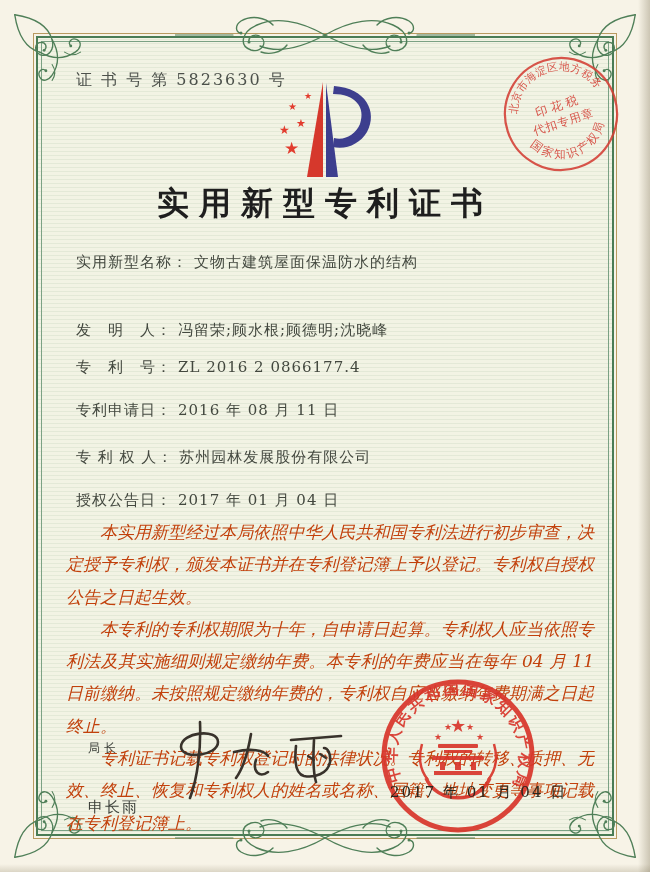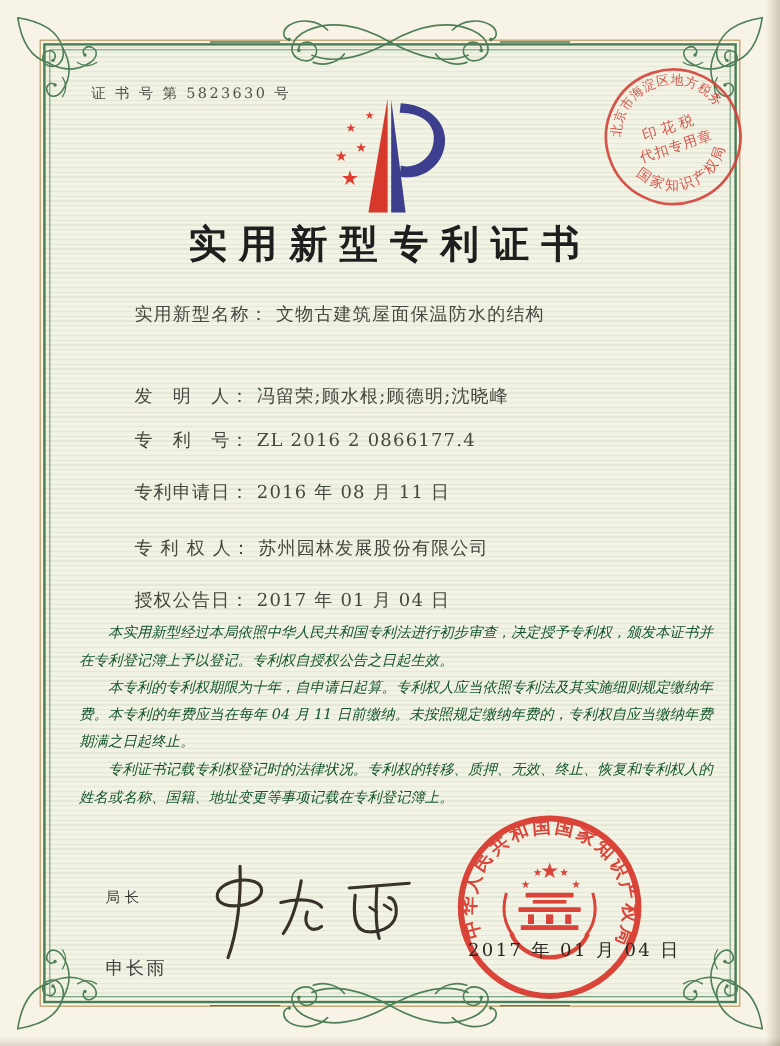--- a/index.html
+++ b/index.html
@@ -35,34 +35,34 @@
   .corner-tl{left:13px;top:13px;}
   .corner-tr{right:13px;top:13px;transform:scaleX(-1);}
   .corner-bl{left:13px;bottom:13px;transform:scaleY(-1);}
   .corner-br{right:13px;bottom:13px;transform:scale(-1,-1);}
   .edge-top{left:175px;top:12px;}
   .edge-bottom{left:175px;top:815px;transform:scaleY(-1);}
 
   .content{position:absolute;inset:0;z-index:10;}
   .cert-no{
     position:absolute;left:76px;top:70px;
-    font-size:12px;color:#4c514b;letter-spacing:2px;
+    font-size:16px;color:#4c514b;letter-spacing:2px;
   }
   .logo{position:absolute;left:270px;top:80px;}
   .title{
     position:absolute;left:0;right:0;top:178px;margin:4px;
     text-align:center;font-size:32px;font-weight:bold;color:#1e1e1e;
     letter-spacing:10px;
   }
-  .field{position:absolute;left:76px;right:60px;font-size:15px;color:#43483f;letter-spacing:1px;white-space:nowrap;margin-left:36px;}
+  .field{position:absolute;left:76px;right:60px;font-size:15px;color:#43483f;letter-spacing:1px;white-space:nowrap;}
   .flabel{margin-right:6px;}
   .f1{top:253px}.f2{top:321px}.f3{top:358px}.f4{top:401px}.f5{top:448px}.f6{top:491px}
   .paras{
     position:absolute;left:66px;right:56px;top:516px;
-    font-size:12px;line-height:1.9;color:#14532d;
+    font-size:17px;line-height:1.9;color:#c2410c;
     font-style:italic;text-align:justify;
   }
   .paras p{margin:0;text-indent:2em;}
   .signer-title{position:absolute;left:88px;top:740px;font-size:12px;color:#3c403a;letter-spacing:4px;}
   .signer-name{position:absolute;left:88px;top:798px;font-size:15px;color:#3c403a;letter-spacing:2px;}
   .signature{position:absolute;left:156px;top:712px;z-index:12;}
   .office-seal{position:absolute;left:378px;top:674px;opacity:0.92;}
   .seal-date{
     position:absolute;left:390px;top:783px;z-index:13;
     font-size:15px;color:#27271f;letter-spacing:2px;

